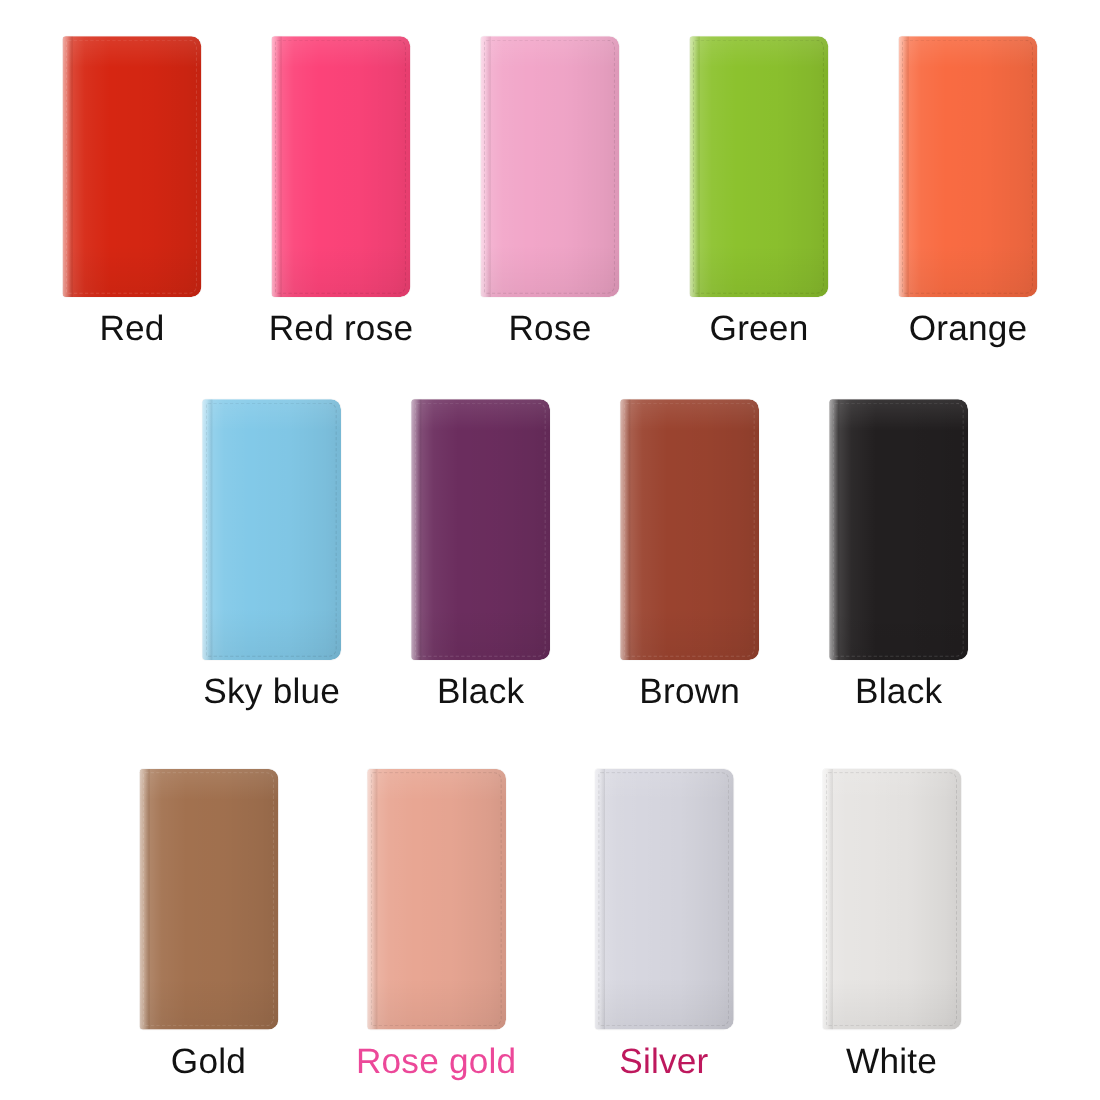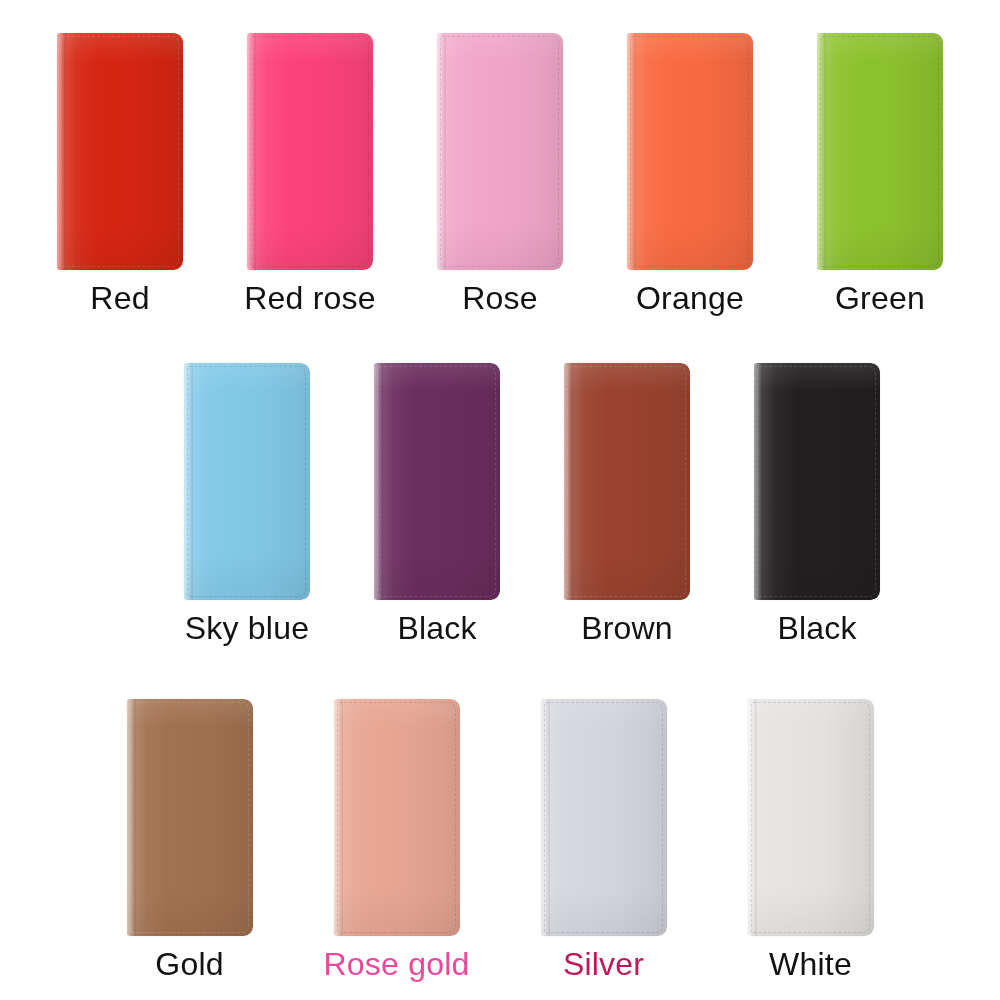--- a/index.html
+++ b/index.html
@@ -165,40 +165,40 @@
         <div class="case-sheen"></div>
         <div class="case-shade"></div>
         <div class="case-spine"></div>
         <div class="case-stitch light"></div>
       </div>
       <div class="swatch-label" style="color: rgb(18, 18, 18);">Rose</div>
     </div>
 
     <div class="swatch-cell">
       <div class="case">
+        <div class="case-body" style="background: rgb(140, 194, 46);"></div>
+        <div class="case-sheen"></div>
+        <div class="case-shade"></div>
+        <div class="case-spine"></div>
+        <div class="case-stitch light"></div>
+      </div>
+      <div class="swatch-label" style="color: rgb(18, 18, 18);">Green</div>
+    </div>
+
+    <div class="swatch-cell">
+      <div class="case">
         <div class="case-body" style="background: rgb(249, 107, 66);"></div>
         <div class="case-sheen"></div>
         <div class="case-shade"></div>
         <div class="case-spine"></div>
         <div class="case-stitch light"></div>
       </div>
       <div class="swatch-label" style="color: rgb(18, 18, 18);">Orange</div>
     </div>
 
-    <div class="swatch-cell">
-      <div class="case">
-        <div class="case-body" style="background: rgb(140, 194, 46);"></div>
-        <div class="case-sheen"></div>
-        <div class="case-shade"></div>
-        <div class="case-spine"></div>
-        <div class="case-stitch light"></div>
-      </div>
-      <div class="swatch-label" style="color: rgb(18, 18, 18);">Green</div>
-    </div>
-
   </div>
 
   <div class="swatch-row row-2">
 
     <div class="swatch-cell">
       <div class="case">
         <div class="case-body" style="background: rgb(130, 201, 232);"></div>
         <div class="case-sheen"></div>
         <div class="case-shade"></div>
         <div class="case-spine"></div>

